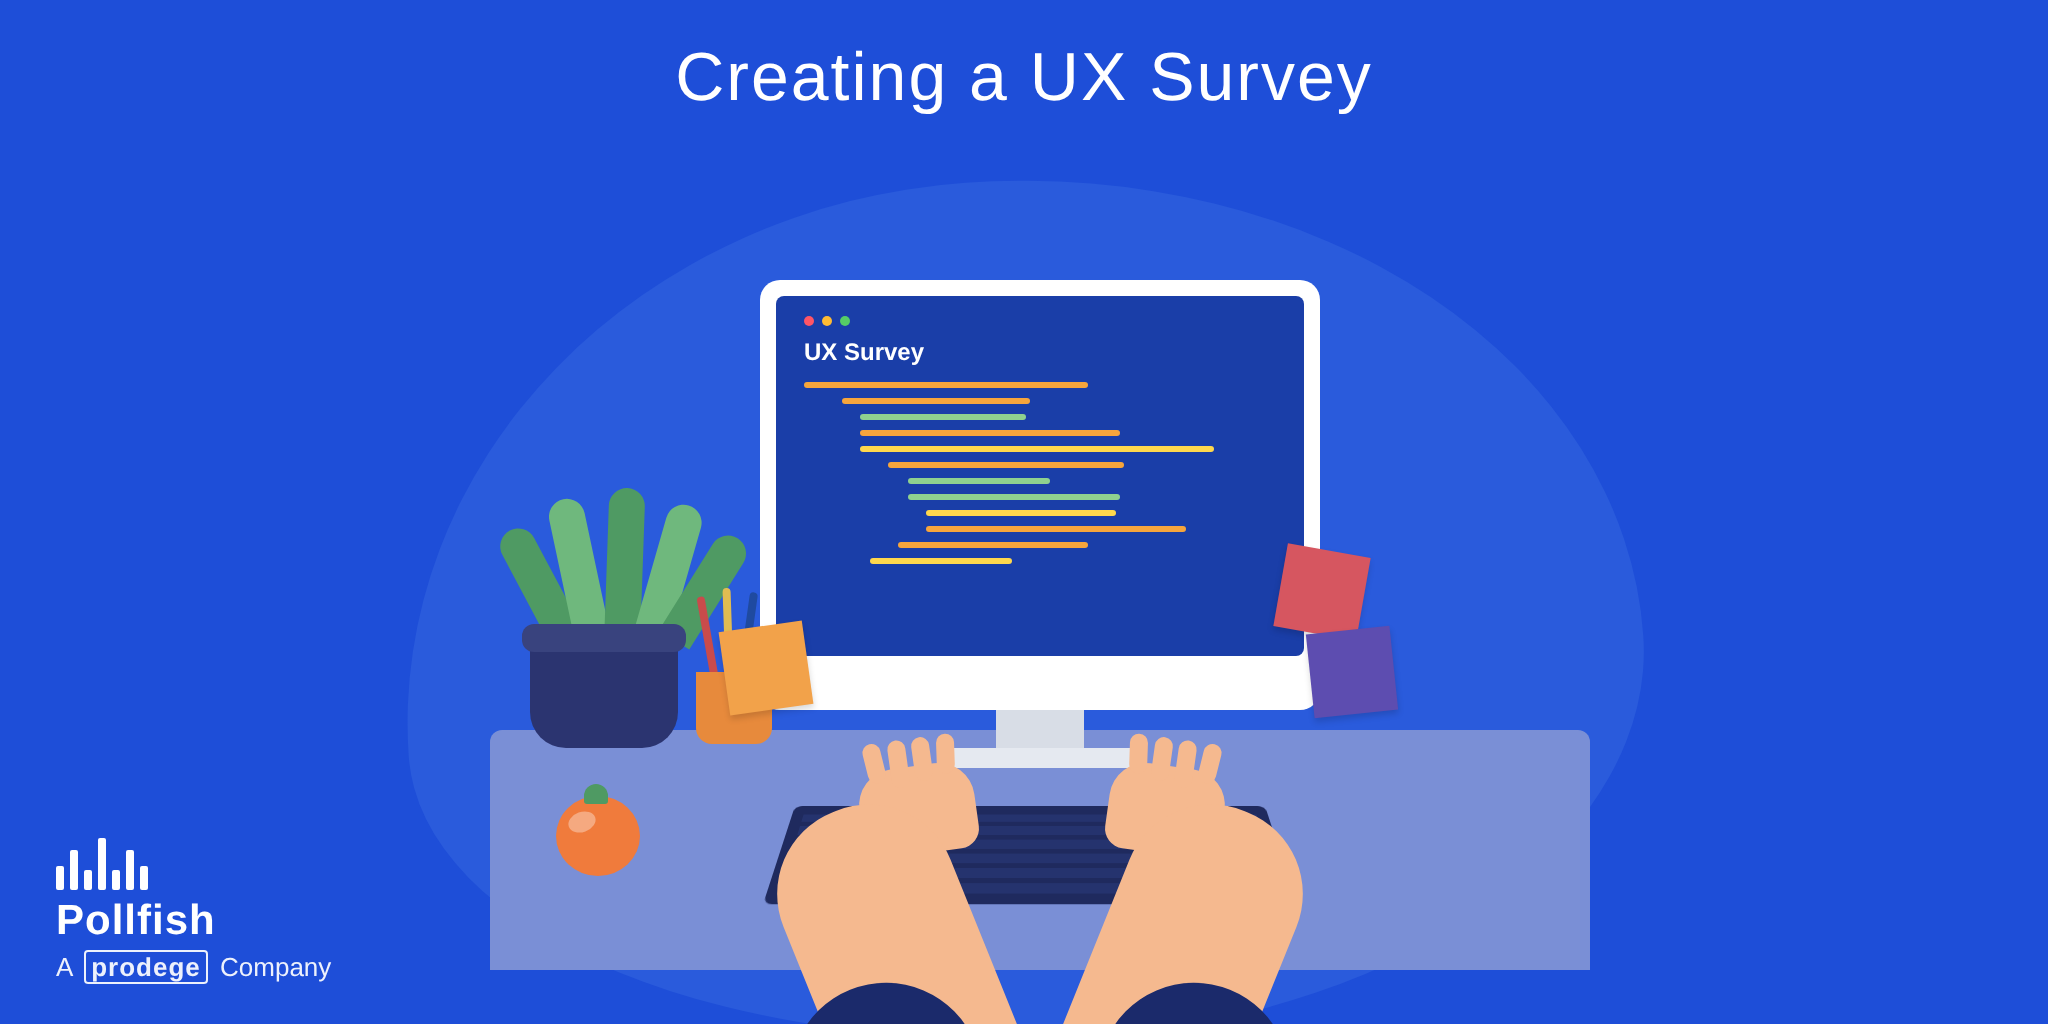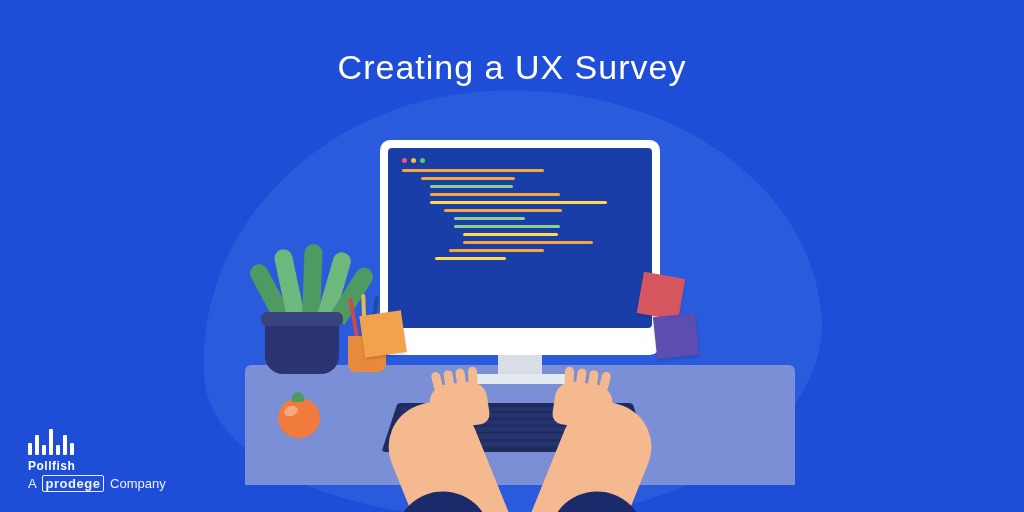--- a/index.html
+++ b/index.html
@@ -13,21 +13,20 @@
   
   .title {
     position: absolute;
     top: 20px;
     left: 0; right: 0;
     text-align: center;
     color: #ffffff;
     font-size: 34px;
     font-weight: 300;
     letter-spacing: 1px;
-    margin-top: 28px;
   }
 
   
   .blob {
     position: absolute;
     top: 90px;
     left: 200px;
     width: 620px;
     height: 430px;
     background: #2a5bdc;
@@ -215,21 +214,21 @@
     left: 28px; bottom: 20px;
     color:#fff;
     font-family: Arial, sans-serif;
   }
   .bars { display:flex; align-items:flex-end; gap:3px; height:26px; margin-bottom:4px; }
   .bars span { display:block; width:4px; background:#fff; border-radius:1px; }
   .bars span:nth-child(1){height:12px;} .bars span:nth-child(2){height:20px;}
   .bars span:nth-child(3){height:10px;} .bars span:nth-child(4){height:26px;}
   .bars span:nth-child(5){height:10px;} .bars span:nth-child(6){height:20px;}
   .bars span:nth-child(7){height:12px;}
-  .brand { font-size:12px; font-weight:600; letter-spacing:.5px; }
+  .brand { font-size:21px; font-weight:600; letter-spacing:.5px; }
   .tagline { font-size:13px; opacity:.92; margin-top:2px; }
   .tagline .boxed{
     display:inline-block;
     border:1px solid #fff;
     padding:0 3px;
     border-radius:2px;
     font-weight:700;
     letter-spacing:.5px;
     margin:0 2px;
   }
@@ -258,20 +257,21 @@
 
 <div class="monitor-stand"></div>
 <div class="monitor-base"></div>
 <div class="monitor-body"></div>
 <div class="monitor-screen">
   <div class="win-dots">
       <span></span>
       <span></span>
       <span></span>
     </div>
+  <div class="screen-title">UX Survey</div>
   <div class="code-line c1"></div>
   <div class="code-line c2"></div>
   <div class="code-line c3"></div>
   <div class="code-line c4"></div>
   <div class="code-line c5"></div>
   <div class="code-line c6"></div>
   <div class="code-line c7"></div>
   <div class="code-line c8"></div>
   <div class="code-line c9"></div>
   <div class="code-line c10"></div>

